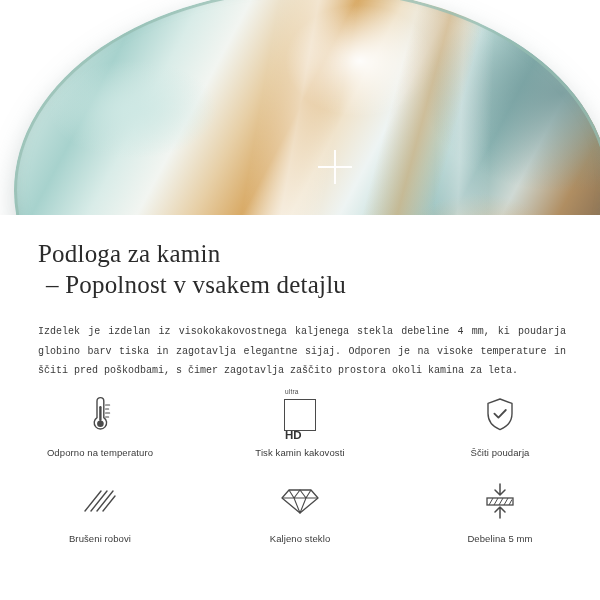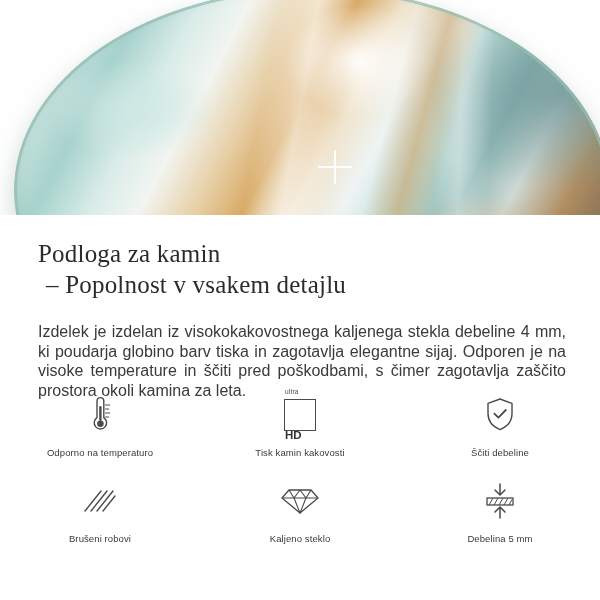--- a/index.html
+++ b/index.html
@@ -115,24 +115,25 @@
     color: #2b2b2b;
     margin: 23px 0 0 38px;
     font-weight: 400;
     letter-spacing: 0.2px;
   }
   .headline .l2 { display: block; margin-left: 8px; }
 
   .body-copy {
     margin: 22px 0 0 38px;
     width: 528px;
-    font-size: 16px;
+    font-size: 10px;
     line-height: 19.5px;
     color: #3a3a3a;
     text-align: justify;
+    font-family: Liberation Mono, monospace;
   }
 
   
   .features {
     position: absolute;
     top: 392px;
     left: 0;
     width: 600px;
     display: flex;
     flex-wrap: wrap;
@@ -217,21 +218,21 @@
       <div class="caption">Tisk kamin kakovosti</div>
     </div>
 
     <div class="feature">
       <div class="glyph">
         <svg width="36" height="40" viewBox="0 0 36 40" fill="none" xmlns="http://www.w3.org/2000/svg">
           <path d="M18 4l12 4.4v10.2c0 7.6-5 13.2-12 16-7-2.8-12-8.4-12-16V8.4L18 4z" stroke="#4a4a4a" stroke-width="1.4" stroke-linejoin="round"></path>
           <path d="M12.4 18.6l4 4 7.4-7.6" stroke="#4a4a4a" stroke-width="1.8" stroke-linecap="round" stroke-linejoin="round"></path>
         </svg>
       </div>
-      <div class="caption">Ščiti debeline</div>
+      <div class="caption">Ščiti poudarja</div>
     </div>
 
     <div class="feature">
       <div class="glyph">
         <svg width="38" height="34" viewBox="0 0 38 34" fill="none" xmlns="http://www.w3.org/2000/svg">
           <path d="M4 27L20 7M10 27L26 7M16 27L32 7M22 27L34 12" stroke="#4a4a4a" stroke-width="1.4" stroke-linecap="round"></path>
         </svg>
       </div>
       <div class="caption">Brušeni robovi</div>
     </div>

